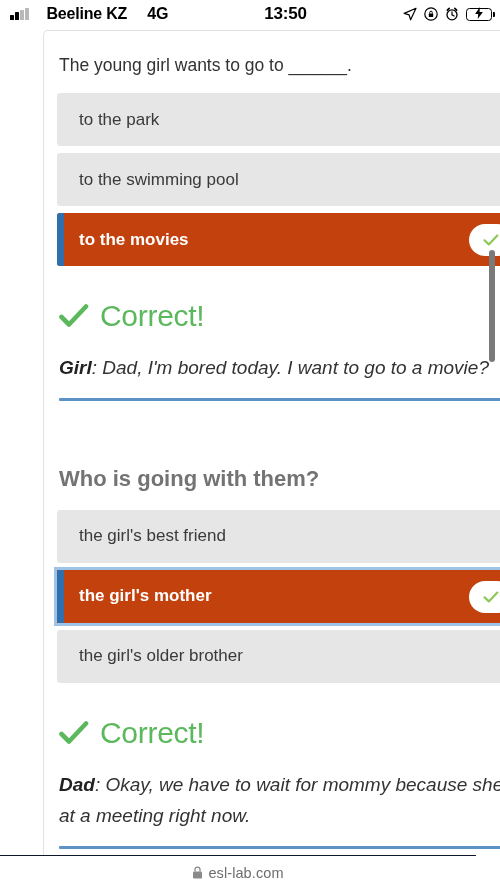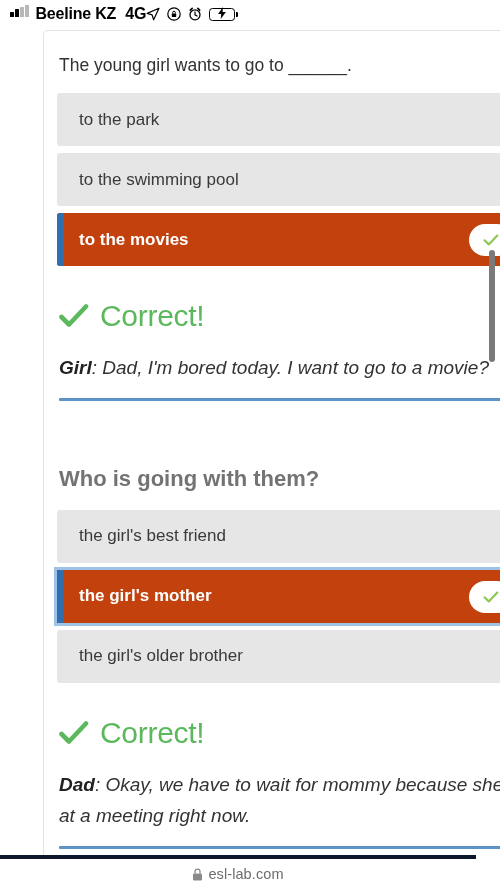--- a/index.html
+++ b/index.html
@@ -18,21 +18,21 @@
     width: 500px;
     display: flex;
     align-items: center;
     padding: 0 8px 0 10px;
     background: #ffffff;
     color: #000000;
     font-size: 17px;
     font-weight: bold;
     letter-spacing: -0.2px;
   }
-  .sb-left { display: flex; gap: 7px; flex: 0 0 auto; }
+  .sb-left { display: flex; align-items: center; gap: 18px; flex: 0 0 auto; }
   .sb-center { flex: 1 1 auto; text-align: center; }
   .sb-right { display: flex; align-items: center; gap: 7px; flex: 0 0 auto; }
 
   .signal { display: flex; align-items: flex-end; gap: 1.5px; height: 12px; }
   .signal i { width: 3.5px; border-radius: 0.5px; display: block; }
   .signal i:nth-child(1) { height: 5px;  background: #000; }
   .signal i:nth-child(2) { height: 8px;  background: #000; }
   .signal i:nth-child(3) { height: 10px; background: #b8b8b8; }
   .signal i:nth-child(4) { height: 12px; background: #b8b8b8; }
 
@@ -194,21 +194,21 @@
     height: 112px;
     background: #7a7a7a;
     border-radius: 3px;
   }
 
   
   .footer {
     height: 34px;
     width: 476px;
     background: #ffffff;
-    border-top: 4px solid #0f172a;
+    border-top: 1px solid #0f172a;
     display: flex;
     align-items: center;
     justify-content: center;
     gap: 5px;
   }
   .footer-url {
     font-size: 14.5px;
     color: #6d6d6d;
     letter-spacing: 0.1px;
   }
@@ -219,20 +219,23 @@
 <div class="statusbar">
   <div class="sb-left">
     <span class="signal">
       <i></i>
         <i></i>
         <i></i>
         <i></i>
     </span>
     <span class="carrier">Beeline KZ</span>
     <span class="netmode">4G</span>
+  </div>
+  <div class="sb-center">
+    <span class="clock">13:50</span>
   </div>
   <div class="sb-right">
     <span class="icn">
       <svg width="14" height="14" viewBox="0 0 14 14">
         <path d="M13 1.3 L1.2 6.4 L6.1 7.9 L7.6 12.8 Z" fill="none" stroke="#000" stroke-width="1.2" stroke-linejoin="round"></path>
       </svg>
     </span>
     <span class="icn">
       <svg width="14" height="14" viewBox="0 0 14 14">
         <circle cx="7" cy="7" r="6.2" fill="none" stroke="#000" stroke-width="1.2"></circle>

